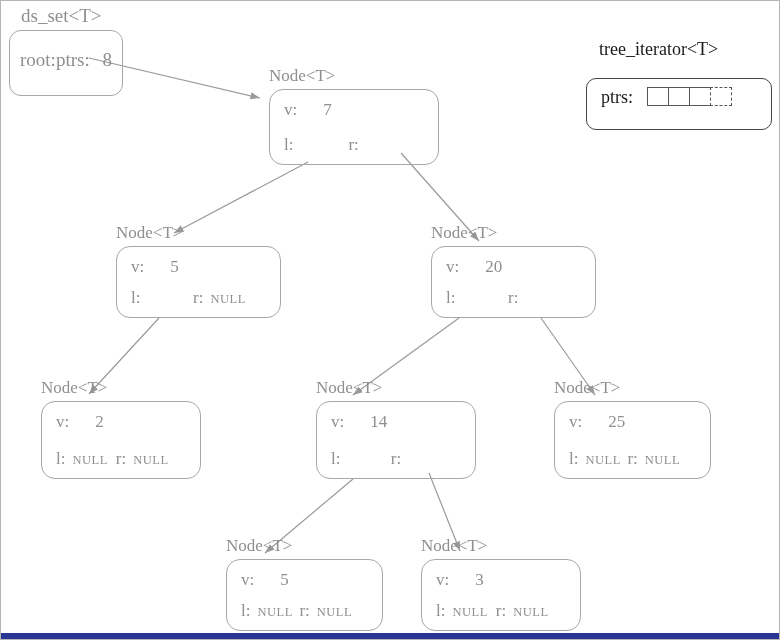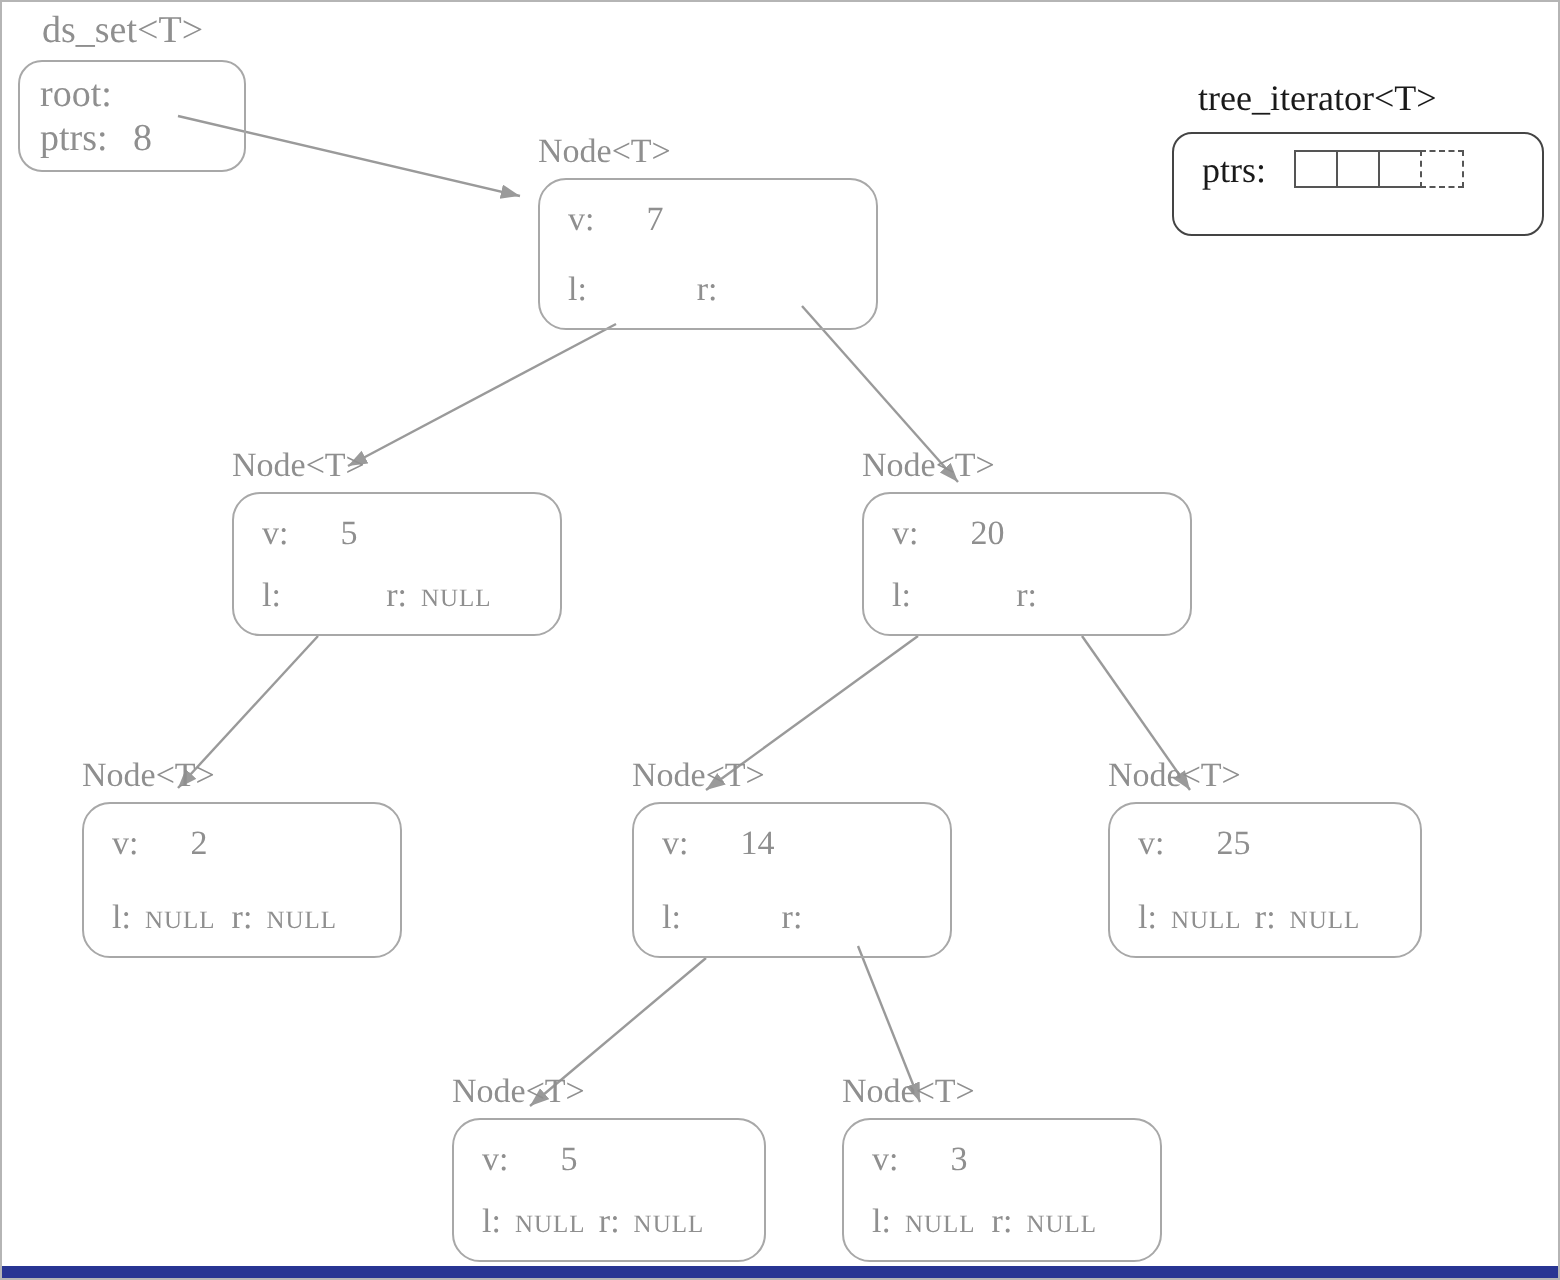--- a/index.html
+++ b/index.html
@@ -14,25 +14,25 @@
   .canvas{position:relative;width:780px;height:640px;background:#fff;border:1px solid #b5b5b5;overflow:hidden;}
 
   
   .edges{position:absolute;left:0;top:0;width:780px;height:640px;pointer-events:none;}
   .edges line{stroke:var(--line);stroke-width:1.2;}
   .arrowhead-path{fill:var(--line);}
 
   
   .dsset{position:absolute;left:8px;top:4px;color:var(--text);font-size:19px;}
   .dsset .title{margin-left:12px;margin-bottom:3px;}
-  .dsset .box{width:114px;height:56px;border:1px solid var(--box-border);border-radius:12px;padding:6px 10px;display:flex;flex-direction:column;justify-content:space-around;}
+  .dsset .box{width:114px;height:66px;border:1px solid var(--box-border);border-radius:12px;padding:18px 10px;display:flex;flex-direction:row;justify-content:space-around;}
 
   
   .iterator{position:absolute;left:585px;top:38px;color:var(--iterator-text);font-size:18px;}
-  .iterator .title{margin-left:13px;margin-bottom:6px;}
+  .iterator .title{margin-left:13px;margin-bottom:18px;}
   .iterator .box{width:186px;height:52px;border:1px solid #444;border-radius:10px;padding:8px 14px;display:flex;gap:14px;}
   .cells{display:flex;}
   .cell{width:22px;height:19px;border:1px solid #555;margin-left:-1px;background:#fff;}
   .cell:first-child{margin-left:0;}
   .cell.dashed{border:1px dashed #555;}
 
   
   .tree-node{position:absolute;color:var(--text);font-size:17px;}
   .node-title{position:absolute;top:-23px;left:0;right:0;text-align:left;white-space:nowrap;}
   .node-box{width:100%;height:100%;border:1px solid var(--box-border);border-radius:14px;padding:10px 14px 9px;display:flex;flex-direction:column;justify-content:space-between;}

